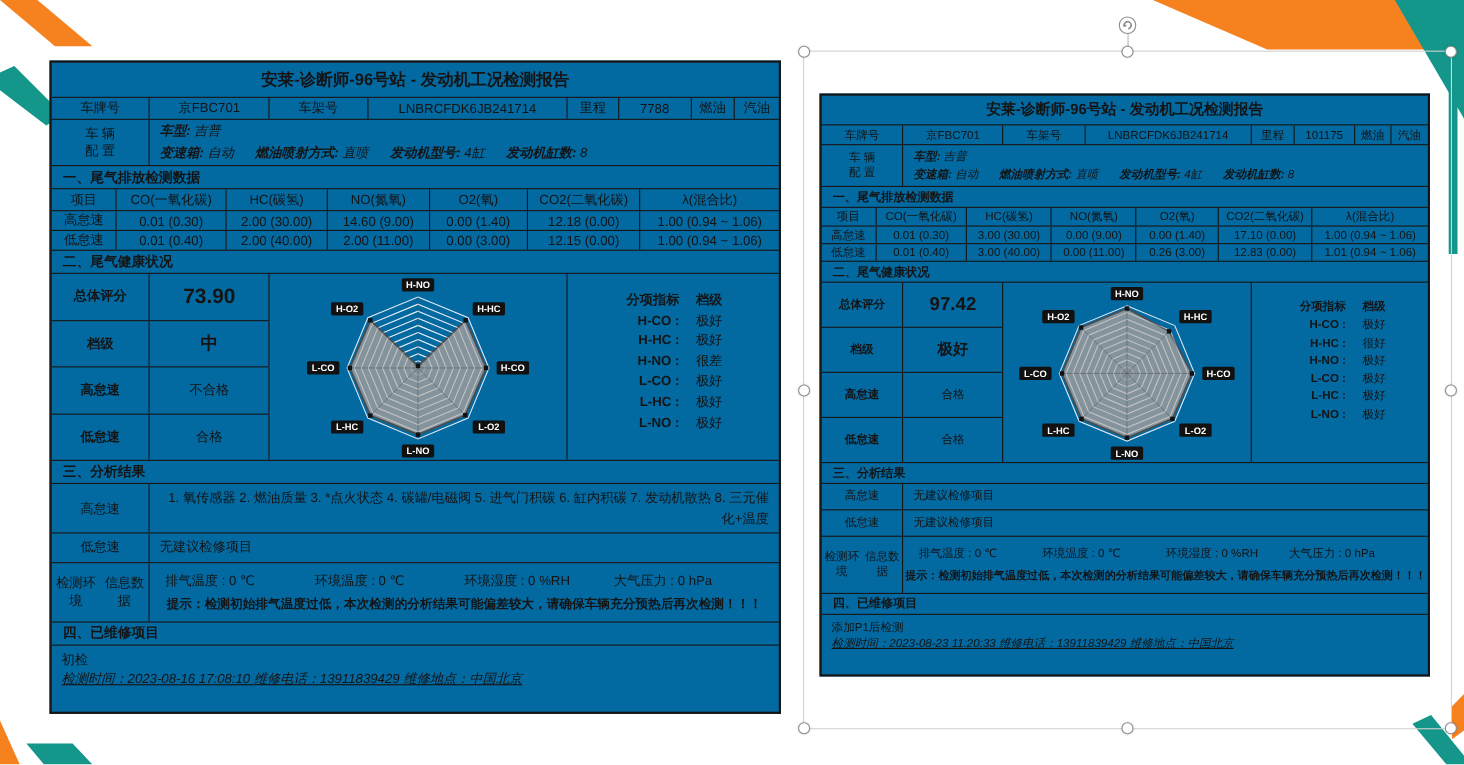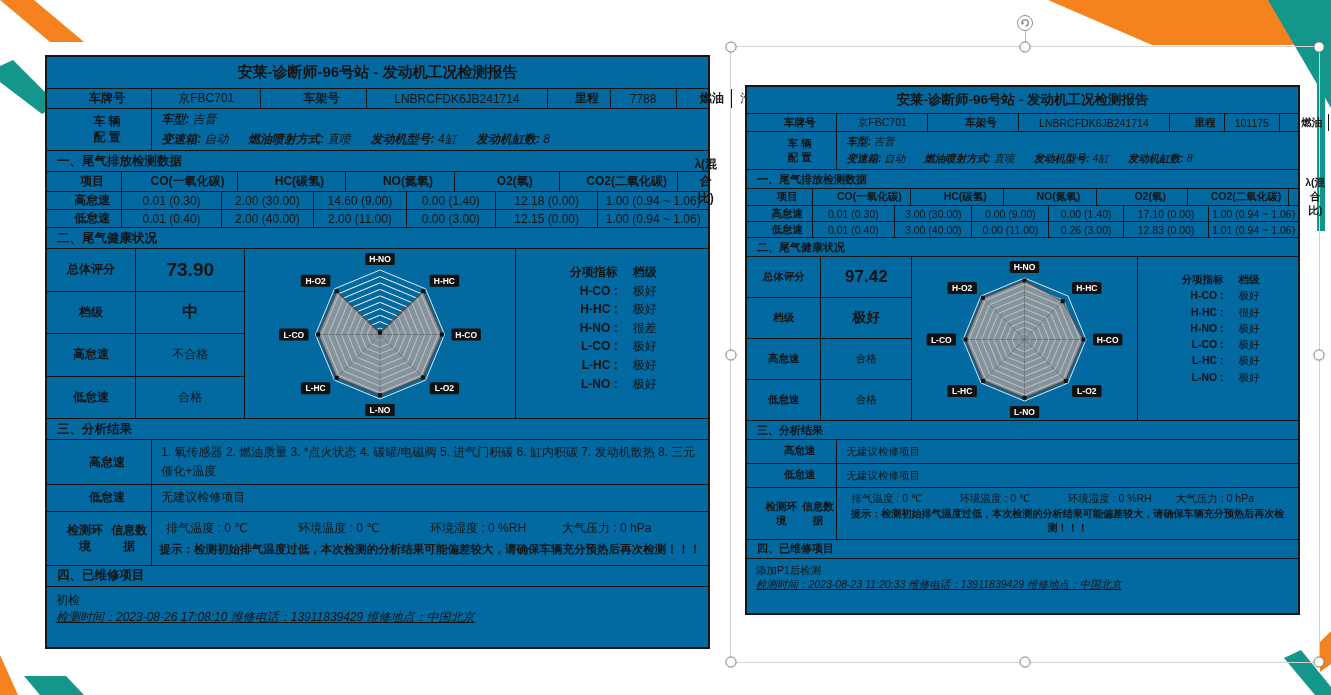--- a/index.html
+++ b/index.html
@@ -36,21 +36,21 @@
   #report-right { left: 745px; top: 85px; width: 555px; font-size: 10.5px;
     --h-title:27px; --h-info:18px; --h-cfg:38px; --h-sec:19px; --h-emh:17px; --h-emr:16px;
     --h-health:164px; --h-ana:20px; --h-env:52px; --h-rep:48px;
     --fs-title:13.5px; --fs-sec:11px; --fs-big:17px; --fs-mid:14px; }
   .rt-title { height: var(--h-title); display: flex; align-items: center; justify-content: center;
     font-weight: bold; font-size: var(--fs-title); border-bottom: 1.5px solid #161616; }
   .rrow { display: flex; border-bottom: 1.5px solid #161616; }
   .cell { border-right: 1.5px solid #161616; display: flex; align-items: center;
     justify-content: center; text-align: center; }
   .cell.last { border-right: none; }
-  .lbl { font-weight: bold; margin-left: 16px; }
+  .lbl { font-weight: normal; }
   .info-row { height: var(--h-info); }
   .w1 { flex: 0 0 13.5%; } .w2 { flex: 0 0 16.5%; text-align: right; } .w3 { flex: 0 0 13.5%; } .w4 { flex: 0 0 27.5%; }
   .w5 { flex: 0 0 7%; }    .w6 { flex: 0 0 10%; }   .w7 { flex: 0 0 6%; }    .w8 { flex: 0 0 6%; }
   .cfg-row { height: var(--h-cfg); }
   .cfg-lbl { flex-direction: column; line-height: 1.3; }
   .cfg-content { flex: 1; flex-direction: column; align-items: flex-start;
     justify-content: space-evenly; padding-left: 9px; text-align: left; }
   .cfg-line { font-style: italic; }
   .ck { font-weight: bold; font-style: italic; }
   .cv { font-style: italic; margin-right: 16px; }
@@ -69,21 +69,21 @@
   .hv.big  { font-weight: bold; font-size: var(--fs-big); }
   .hv.mid  { font-weight: bold; font-size: var(--fs-mid); }
   .radar-cell { flex: 0 0 41%; border-right: 1.5px solid #161616; position: relative; overflow: hidden; }
   .ind { flex: 1; display: flex; flex-direction: column; align-items: center; padding-top: 14px; }
   .ind-row { display: flex; line-height: 1.55; }
   .ind-name { width: 78px; text-align: right; font-weight: bold; }
   .ind-grade { width: 52px; text-align: left; margin-left: 15px; }
   .ind-head .ind-name, .ind-head .ind-grade { font-weight: bold; }
   .ana-row { min-height: var(--h-ana); }
   .ana-lbl { flex: 0 0 13.5%; }
-  .ana-content { flex: 1; justify-content: flex-start; text-align: left;
+  .ana-content { flex: 1; justify-content: flex-start; text-align: right;
     padding: 3px 9px; line-height: 1.6; }
   .env-row { min-height: var(--h-env); }
   .env-lbl { flex-direction: row; line-height: 1.35; }
   .env-content { flex: 1; flex-direction: column; align-items: stretch;
     justify-content: space-evenly; padding: 3px 0; }
   .env-items { display: flex; padding: 0 14px; text-align: left; }
   .env-items span { flex: 1; }
   .env-tip { text-align: center; font-weight: bold; font-size: 0.96em; }
   .repair { min-height: var(--h-rep); display: flex; flex-direction: column;
     justify-content: space-between; padding: 5px 9px 21px; text-align: left; }
@@ -319,21 +319,21 @@
         <span>大气压力 : 0 hPa</span>
       </div>
       <div class="env-tip">提示：检测初始排气温度过低，本次检测的分析结果可能偏差较大，请确保车辆充分预热后再次检测！！！</div>
     </div>
   </div>
 
   <div class="sec">四、已维修项目</div>
 
   <div class="repair">
     <div class="repair-item">初检</div>
-    <div class="repair-footer">检测时间：2023-08-26 17:08:10  维修电话：13911839429  维修地点：中国北京</div>
+    <div class="repair-footer">检测时间：2023-08-16 17:08:10  维修电话：13911839429  维修地点：中国北京</div>
   </div>
 </div>
 <div id="report-right" class="report">
   <div class="rt-title">安莱-诊断师-96号站 - 发动机工况检测报告</div>
 
   <div class="rrow info-row">
     <div class="cell lbl w1">车牌号</div>
     <div class="cell w2">京FBC701</div>
     <div class="cell lbl w3">车架号</div>
     <div class="cell w4">LNBRCFDK6JB241714</div>

